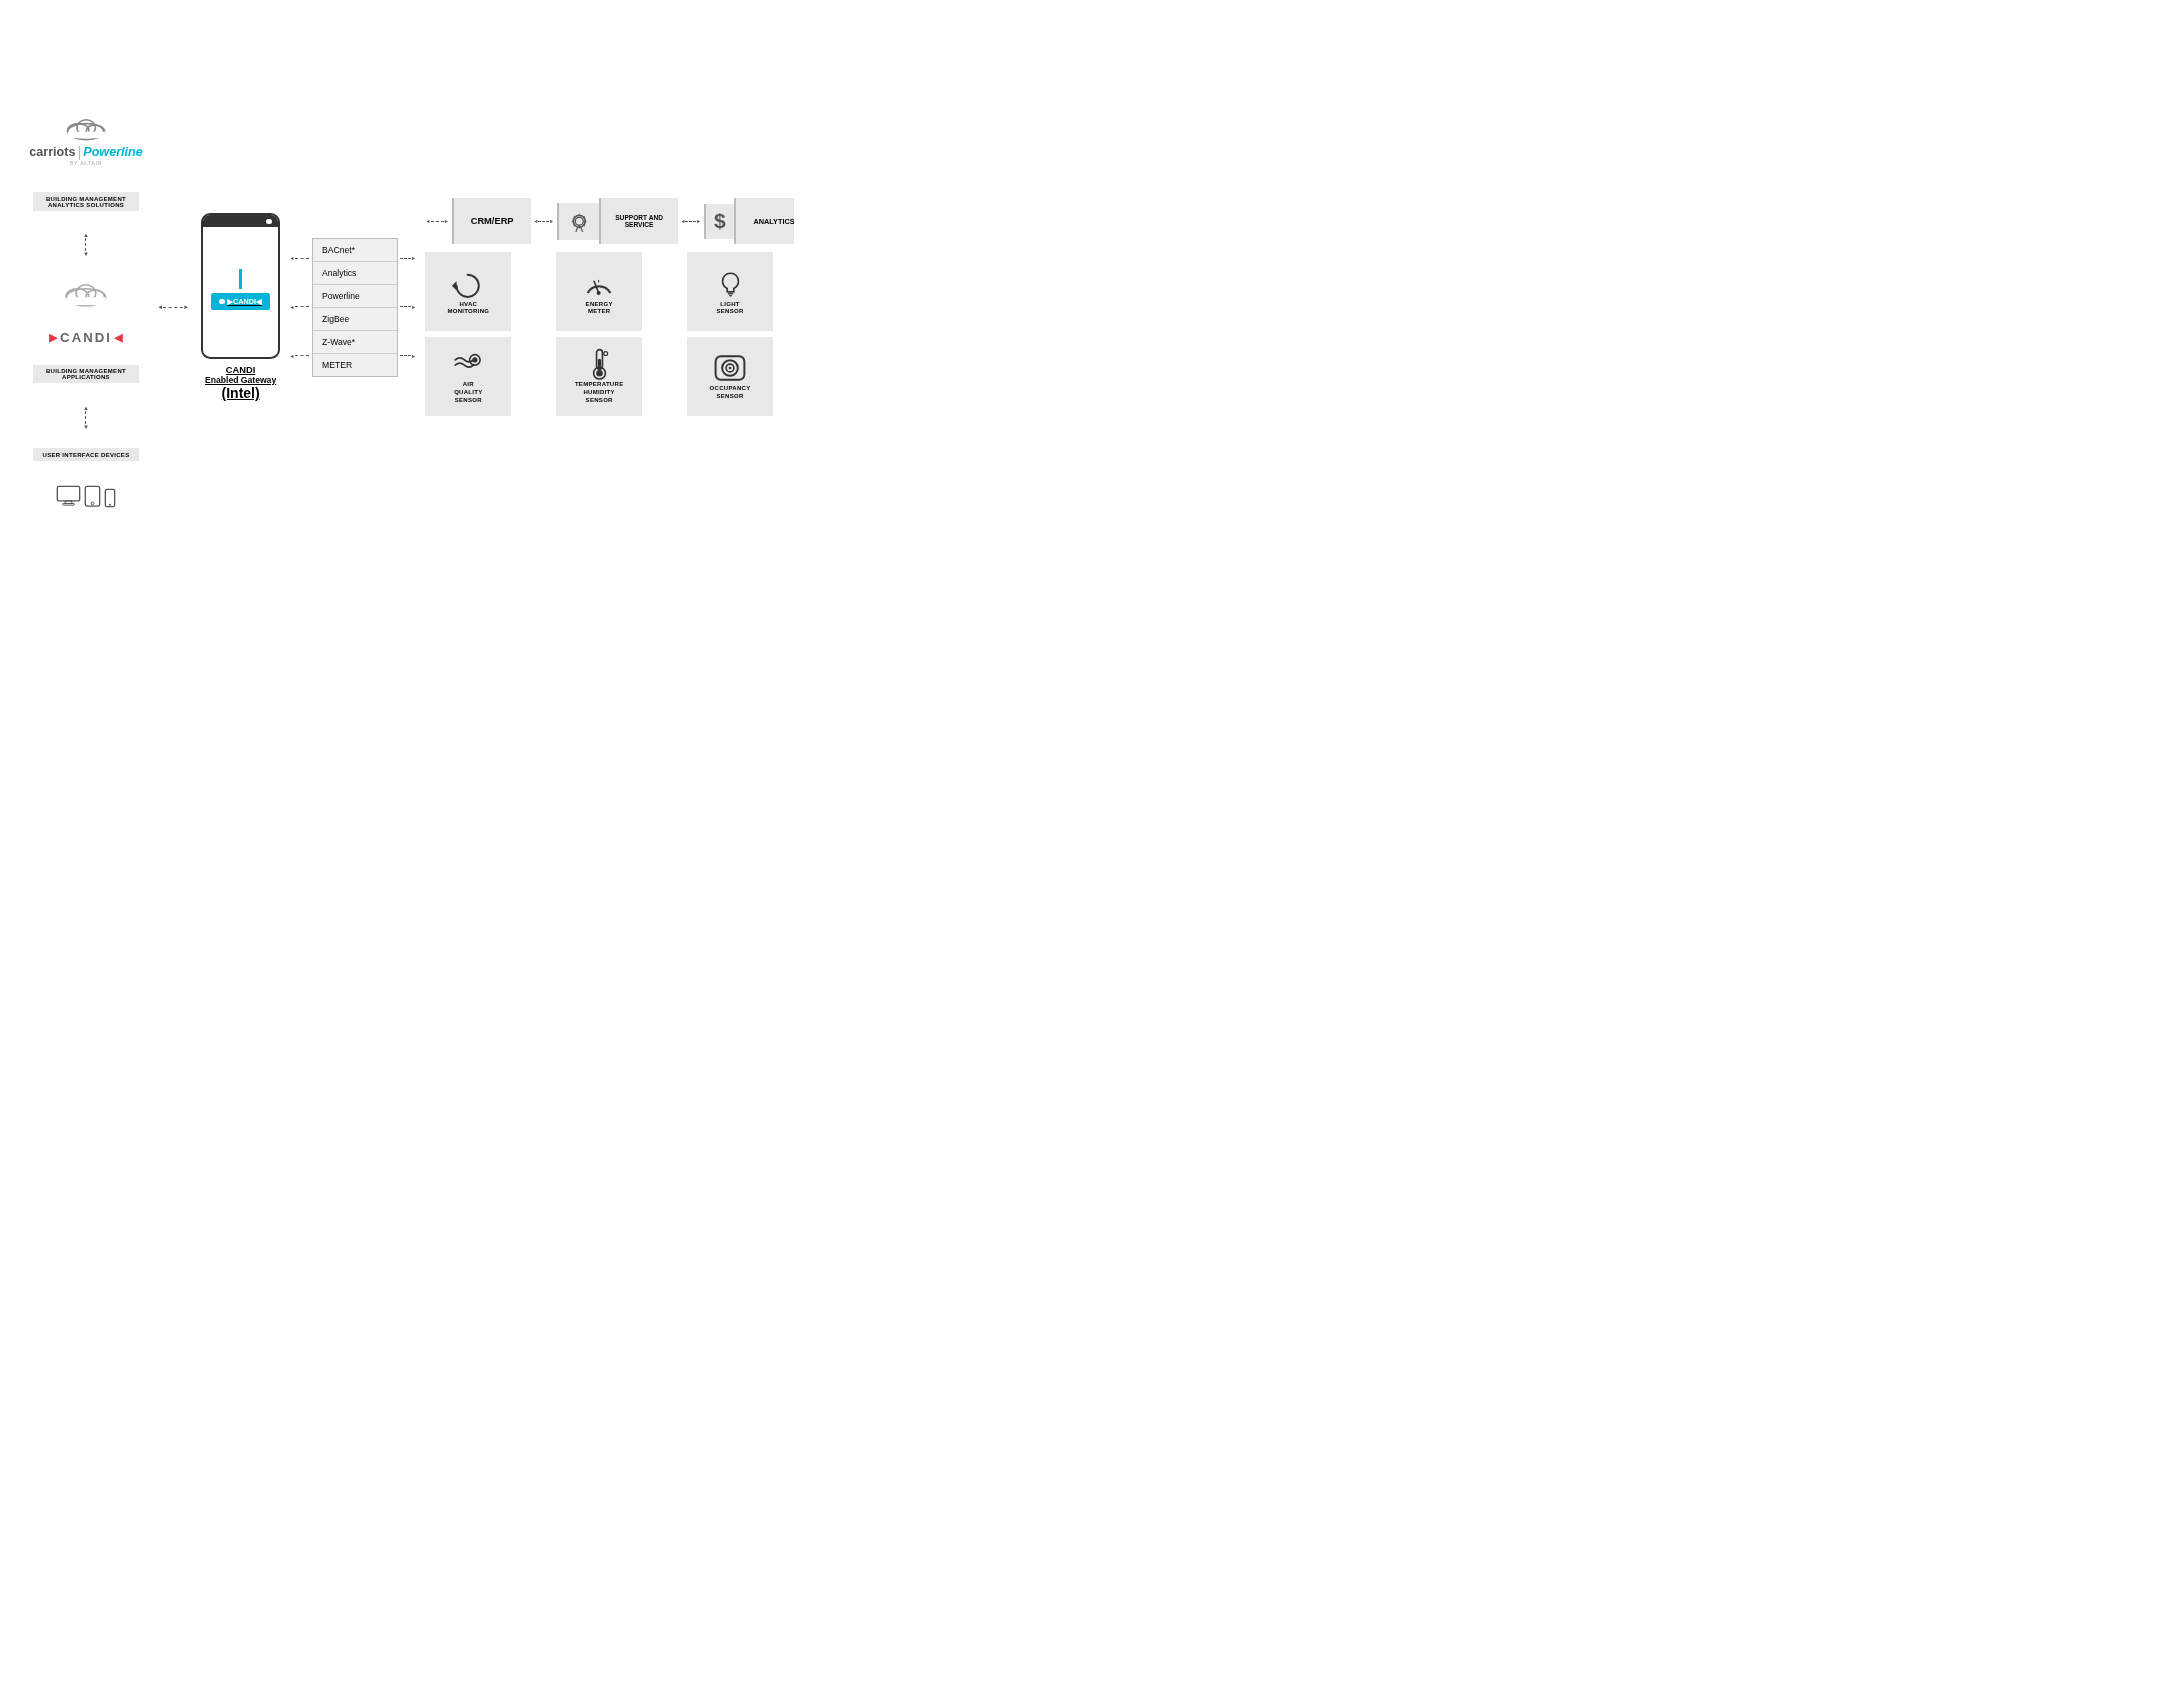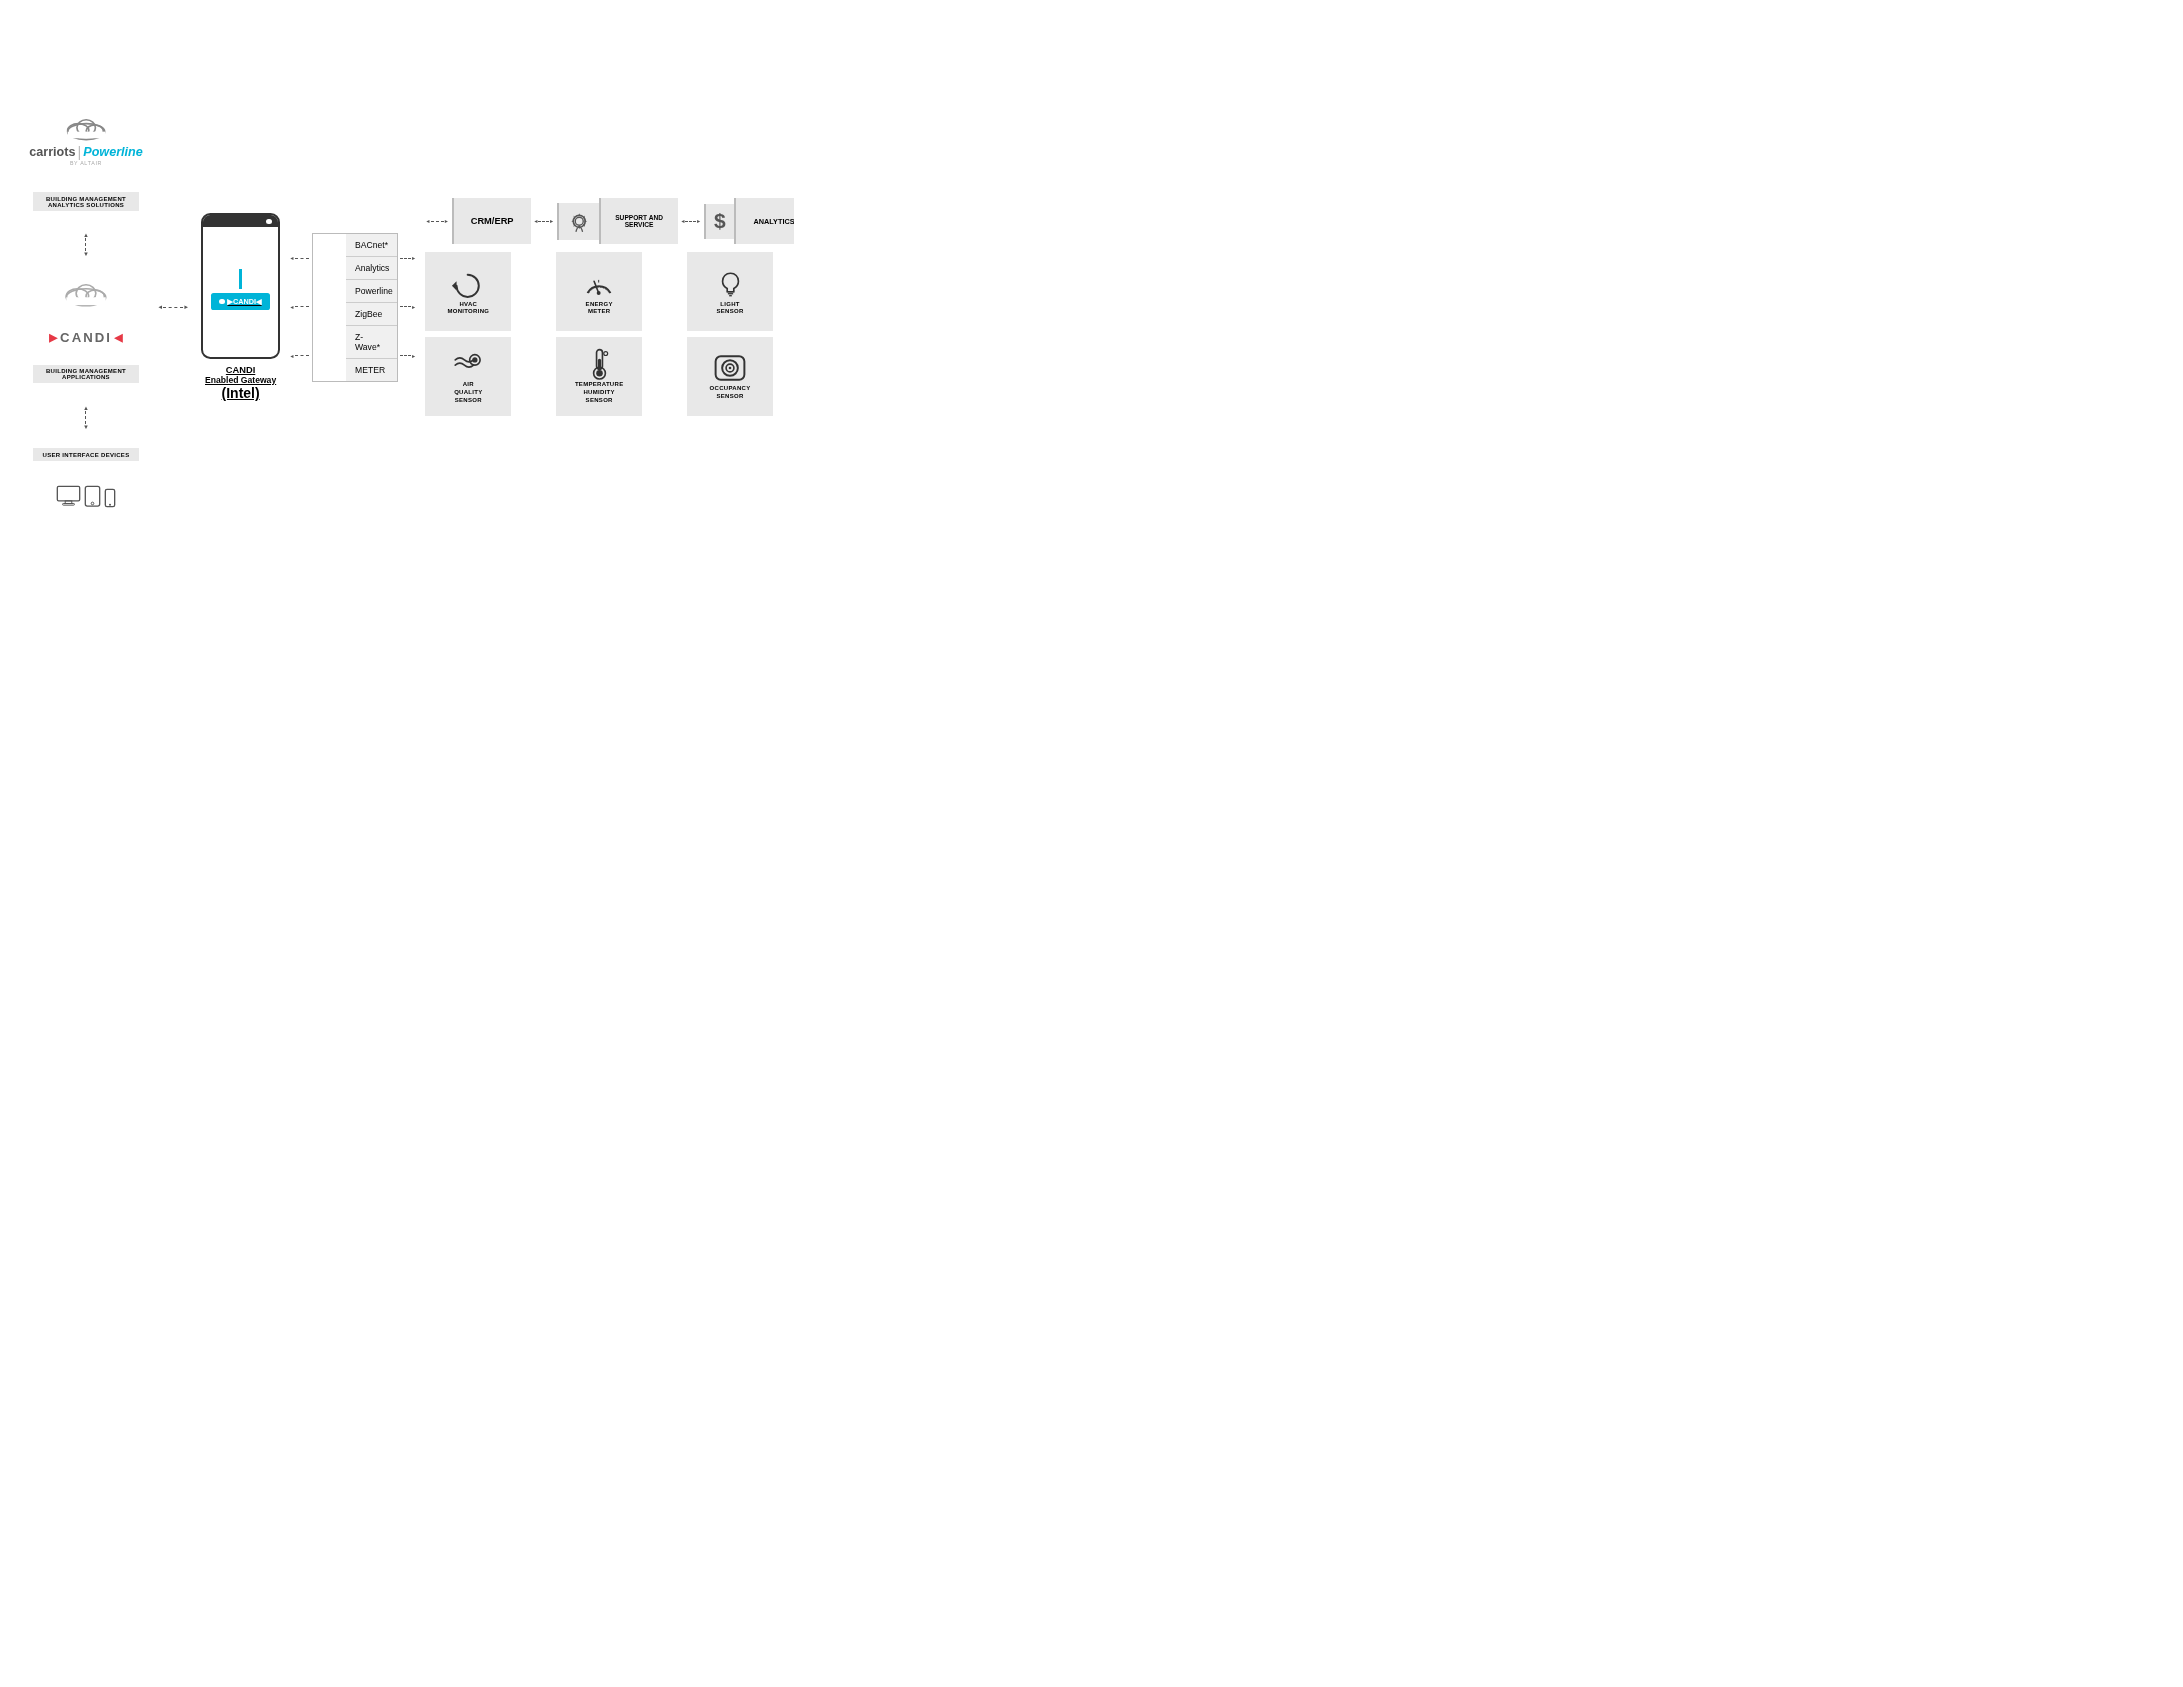--- a/index.html
+++ b/index.html
@@ -133,21 +133,20 @@
       font-weight: bold;
     }
 
     
     .protocol-col {
       display: flex;
       flex-direction: column;
       width: 86px;
       border: 1px solid #bbb;
       flex-shrink: 0;
-      padding-left: 33px;
     }
     .protocol-item {
       padding: 6px 9.3px;
       font-size: 8.6px;
       border-bottom: 0.7px solid #ccc;
       background: #f0f0f0;
       font-weight: 500;
     }
     .protocol-item:last-child {
       border-bottom: none;

